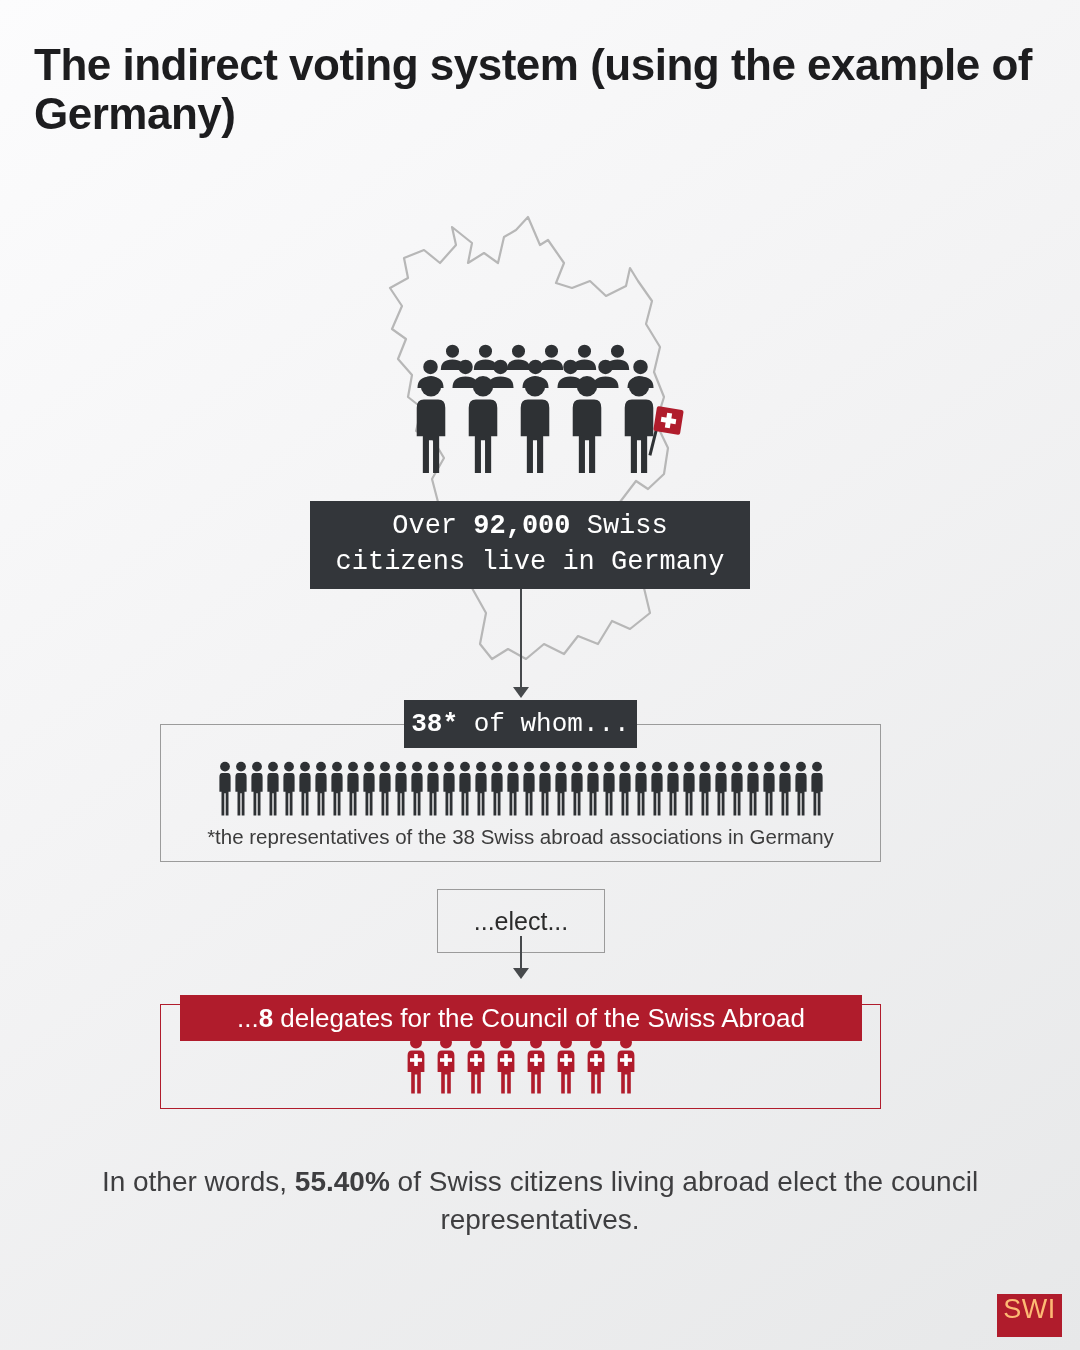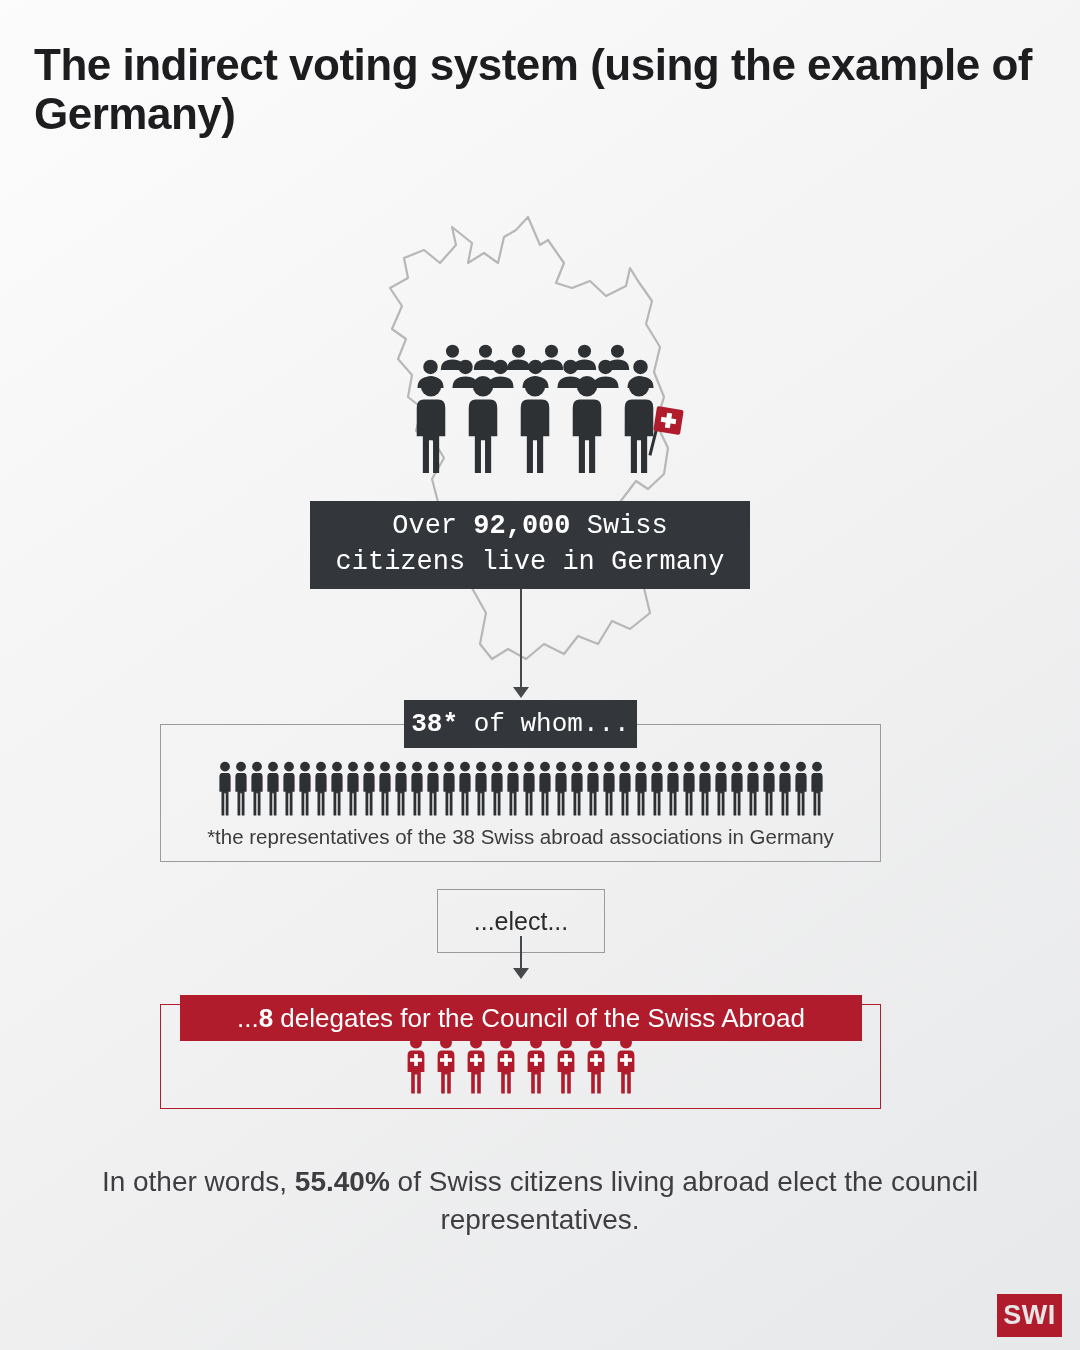--- a/index.html
+++ b/index.html
@@ -62,22 +62,22 @@
   #arrow1-head{left:513px;top:687px;}
   #arrow2-line{left:520px;top:936px;height:33px;}
   #arrow2-head{left:513px;top:968px;}
   
   .footnote-big{
     position:absolute;left:70px;top:1163px;width:940px;text-align:center;
     font-size:28px;line-height:1.35;color:#3e3e40;
   }
   .logo{
     position:absolute;left:997px;top:1294px;width:65px;height:43px;
-    background:var(--red,#b01c2c);color:#e5e5e5;font-weight:700;font-size:27px;
-    display:flex;align-items:center;justify-content:center;letter-spacing:0.5px;
+    background:var(--red,#b01c2c);color:#fdba74;font-weight:400;font-size:27px;
+    display:flex;align-items:flex-start;justify-content:center;letter-spacing:0.5px;
   }
 </style>
 </head>
 <body>
 
 <svg width="0" height="0" style="position:absolute" aria-hidden="true">
   <defs>
     <symbol id="sym-person" viewBox="0 0 40 100">
       <circle cx="20" cy="11" r="10"></circle>
       <path d="M13,24 L27,24 Q34,24 34,32 L34,60 L28,60 L28,96 L22,96 L22,64 L18,64 L18,96 L12,96 L12,60 L6,60 L6,32 Q6,24 13,24 Z"></path>

